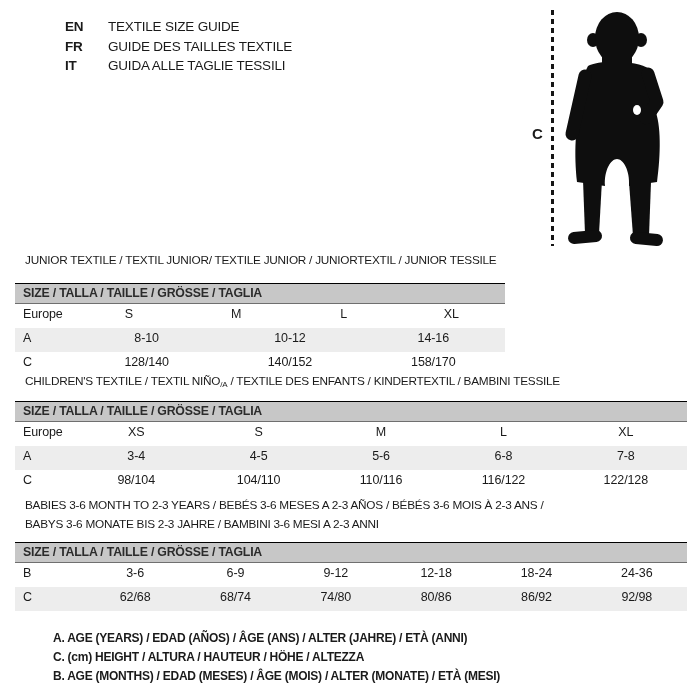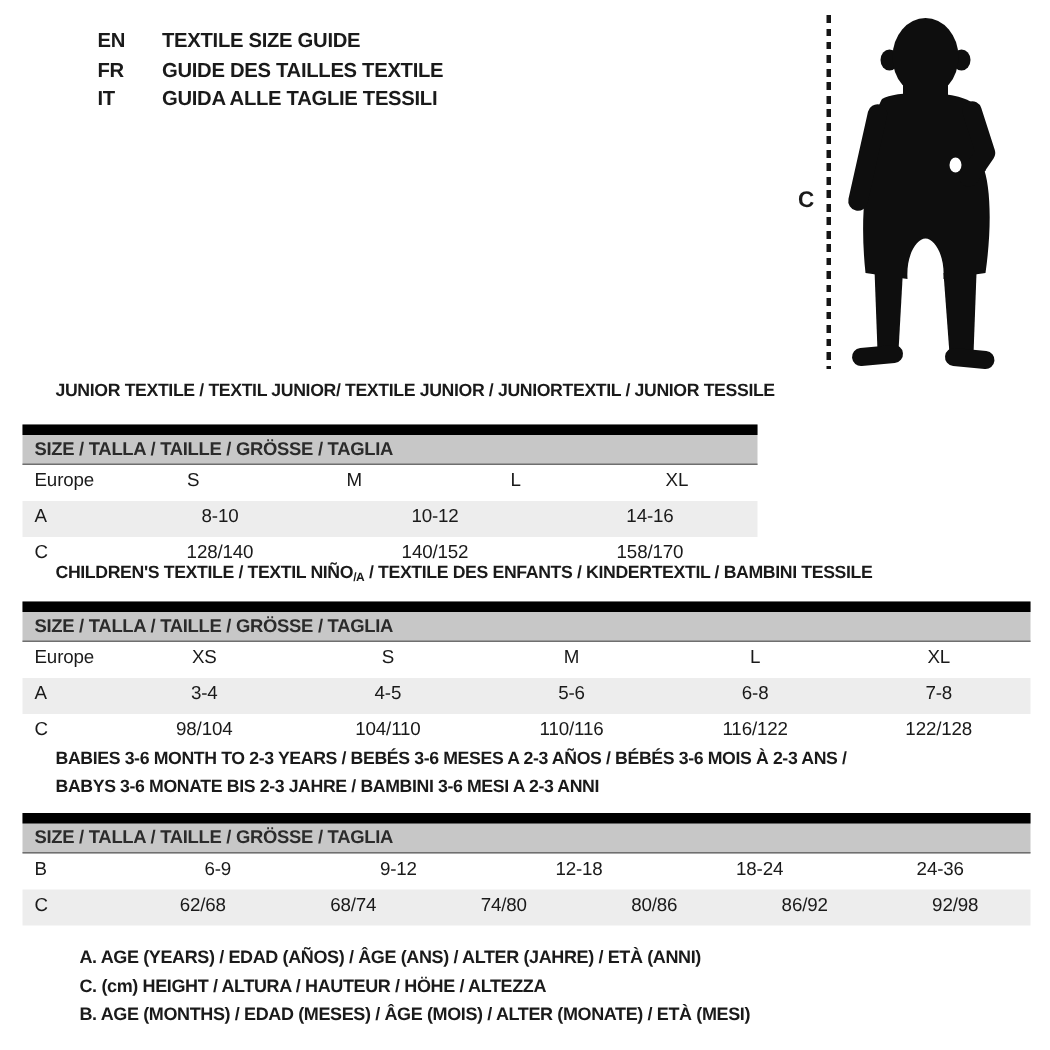--- a/index.html
+++ b/index.html
@@ -8,49 +8,49 @@
     font-family:"Liberation Sans","DejaVu Sans",sans-serif;
     color:#1a1a1a;position:relative;overflow:hidden;
     -webkit-font-smoothing:antialiased;
   }
   .canvas{position:absolute;inset:0;}
 
   
   .lang-list{position:absolute;left:25px;top:17px;}
   .lang-row{display:flex;height:19.5px;align-items:center;margin-left:40px;}
   .lang-code{width:43px;font-weight:700;font-size:13.5px;letter-spacing:-0.2px;}
-  .lang-title{font-weight:700;font-size:13.5px;letter-spacing:-0.2px;white-space:nowrap;}
+  .lang-title{font-weight:400;font-size:13.5px;letter-spacing:-0.2px;white-space:nowrap;}
 
   
   .dashed-line{
     position:absolute;left:551px;top:10px;width:3px;height:236px;
     background:repeating-linear-gradient(to bottom,#151515 0 5px,transparent 5px 9px);
   }
   .measure-label{position:absolute;left:532px;top:125px;font-weight:700;font-size:15px;}
   .silhouette{position:absolute;left:556px;top:2px;width:118px;height:246px;}
   .silhouette .ink{fill:#0e0e0e;}
   .silhouette .limb{stroke:#0e0e0e;stroke-linecap:round;stroke-linejoin:round;fill:none;}
 
   
   .sec-title{
-    position:absolute;left:25px;font-weight:700;font-size:11.8px;
-    letter-spacing:-0.25px;white-space:nowrap;margin-left:12px;
+    position:absolute;left:25px;font-weight:400;font-size:11.8px;
+    letter-spacing:-0.25px;white-space:nowrap;
   }
   .t1t{top:253px;}
   .t2t{top:374px;}
   .t3t{top:496px;line-height:19px;}
   .subsc{font-size:8px;vertical-align:-2px;}
 
   
   .table{position:absolute;}
   .t1{left:15px;top:283px;width:490px;}
   .t2{left:15px;top:401px;width:672px;}
   .t3{left:15px;top:542px;width:672px;}
   .size-band{
-    background:#c7c7c7;border-top:7px solid #000000;border-bottom:1px solid #6f6f6f;
+    background:#c7c7c7;border-top:1px solid #000000;border-bottom:1px solid #6f6f6f;
     height:19px;line-height:19px;padding-left:8px;
     font-weight:700;font-size:12.3px;color:#2b2b2b;letter-spacing:-0.2px;
   }
   .trow{display:flex;height:24px;line-height:20px;font-size:12.5px;letter-spacing:-0.1px;}
   .trow.shaded{background:#ededed;}
   .tlabel{flex:0 0 60px;padding-left:8px;box-sizing:border-box;}
   .t3 .tlabel{flex-basis:70px;}
   .tcell{flex:1;text-align:center;}
 
   
@@ -154,20 +154,21 @@
 
   <div class="sec-title t3t">
     <div>BABIES 3-6 MONTH TO 2-3 YEARS / BEBÉS 3-6 MESES A 2-3 AÑOS / BÉBÉS 3-6 MOIS À 2-3 ANS /</div>
     <div>BABYS 3-6 MONATE BIS 2-3 JAHRE / BAMBINI 3-6 MESI A 2-3 ANNI</div>
   </div>
   <div class="table t3">
     <div class="size-band">SIZE / TALLA / TAILLE / GRÖSSE / TAGLIA</div>
     <div>
         <div class="trow">
           <div class="tlabel">B</div>
+          <div class="tcell">3-6</div>
           <div class="tcell">6-9</div>
           <div class="tcell">9-12</div>
           <div class="tcell">12-18</div>
           <div class="tcell">18-24</div>
           <div class="tcell">24-36</div>
         </div>
         <div class="trow shaded">
           <div class="tlabel">C</div>
           <div class="tcell">62/68</div>
           <div class="tcell">68/74</div>

